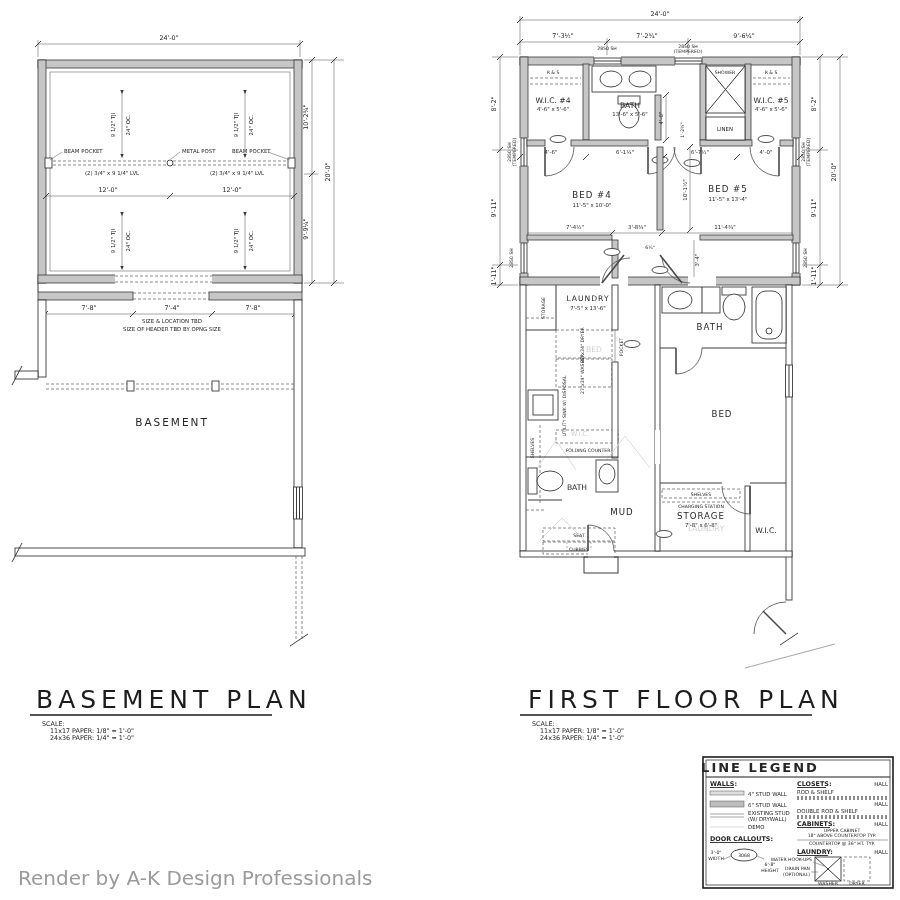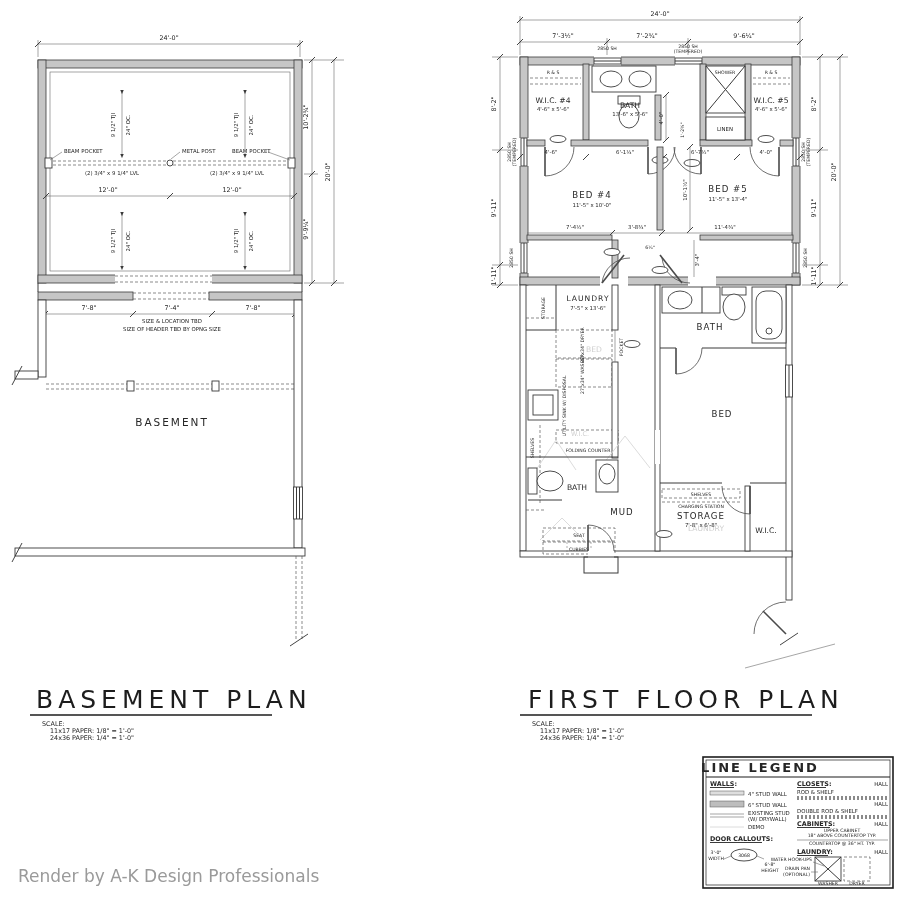--- a/index.html
+++ b/index.html
@@ -18,21 +18,21 @@
   .gho{stroke:#dcdcdc;stroke-width:1;fill:none}
   .arc{stroke:#4a4a4a;stroke-width:.8;fill:none}
   .leaf{stroke:#4a4a4a;stroke-width:1.6;fill:none}
   
   text{font-family:"DejaVu Sans",sans-serif;fill:#262626}
   .s4{font-size:4.6px}.s5{font-size:5.4px}.s6{font-size:6.4px}
   .s7{font-size:7.6px}.s8{font-size:8.6px}.s9{font-size:10.5px}
   .bold{font-weight:bold}
   .ghot{fill:#cfcfcf}
   .title{font-size:25px;letter-spacing:5px;fill:#1d1d1d}
-  .wm{position:absolute;left:18px;top:866px;font-size:17px;color:#9a9a9a;
+  .wm{position:absolute;left:18px;top:866px;font-size:20px;color:#9a9a9a;
       font-family:"DejaVu Sans",sans-serif;}
 </style>
 </head>
 <body>
 
 <div id="canvas">
 <svg width="900" height="900" viewBox="0 0 900 900">
   <defs>
     <marker id="ah" markerWidth="8" markerHeight="8" refX="4" refY="4" orient="auto">
       <path d="M0.5,1 L7.5,4 L0.5,7 z" fill="#3a3a3a"></path>

